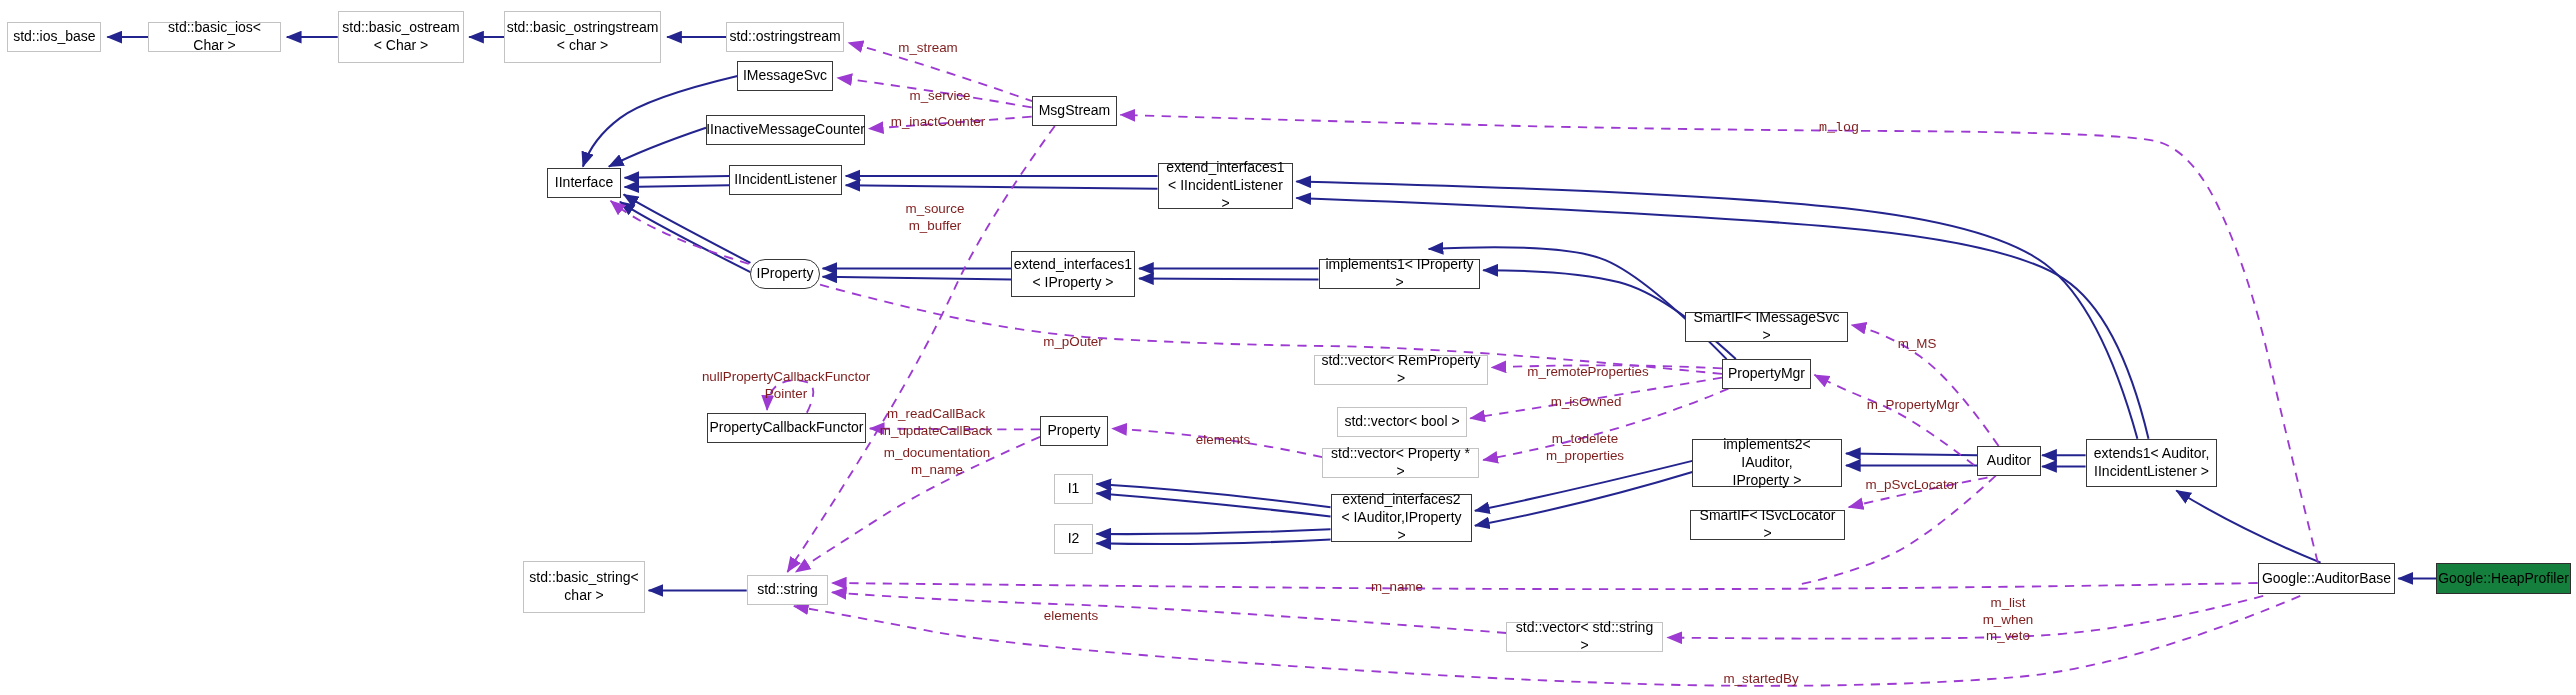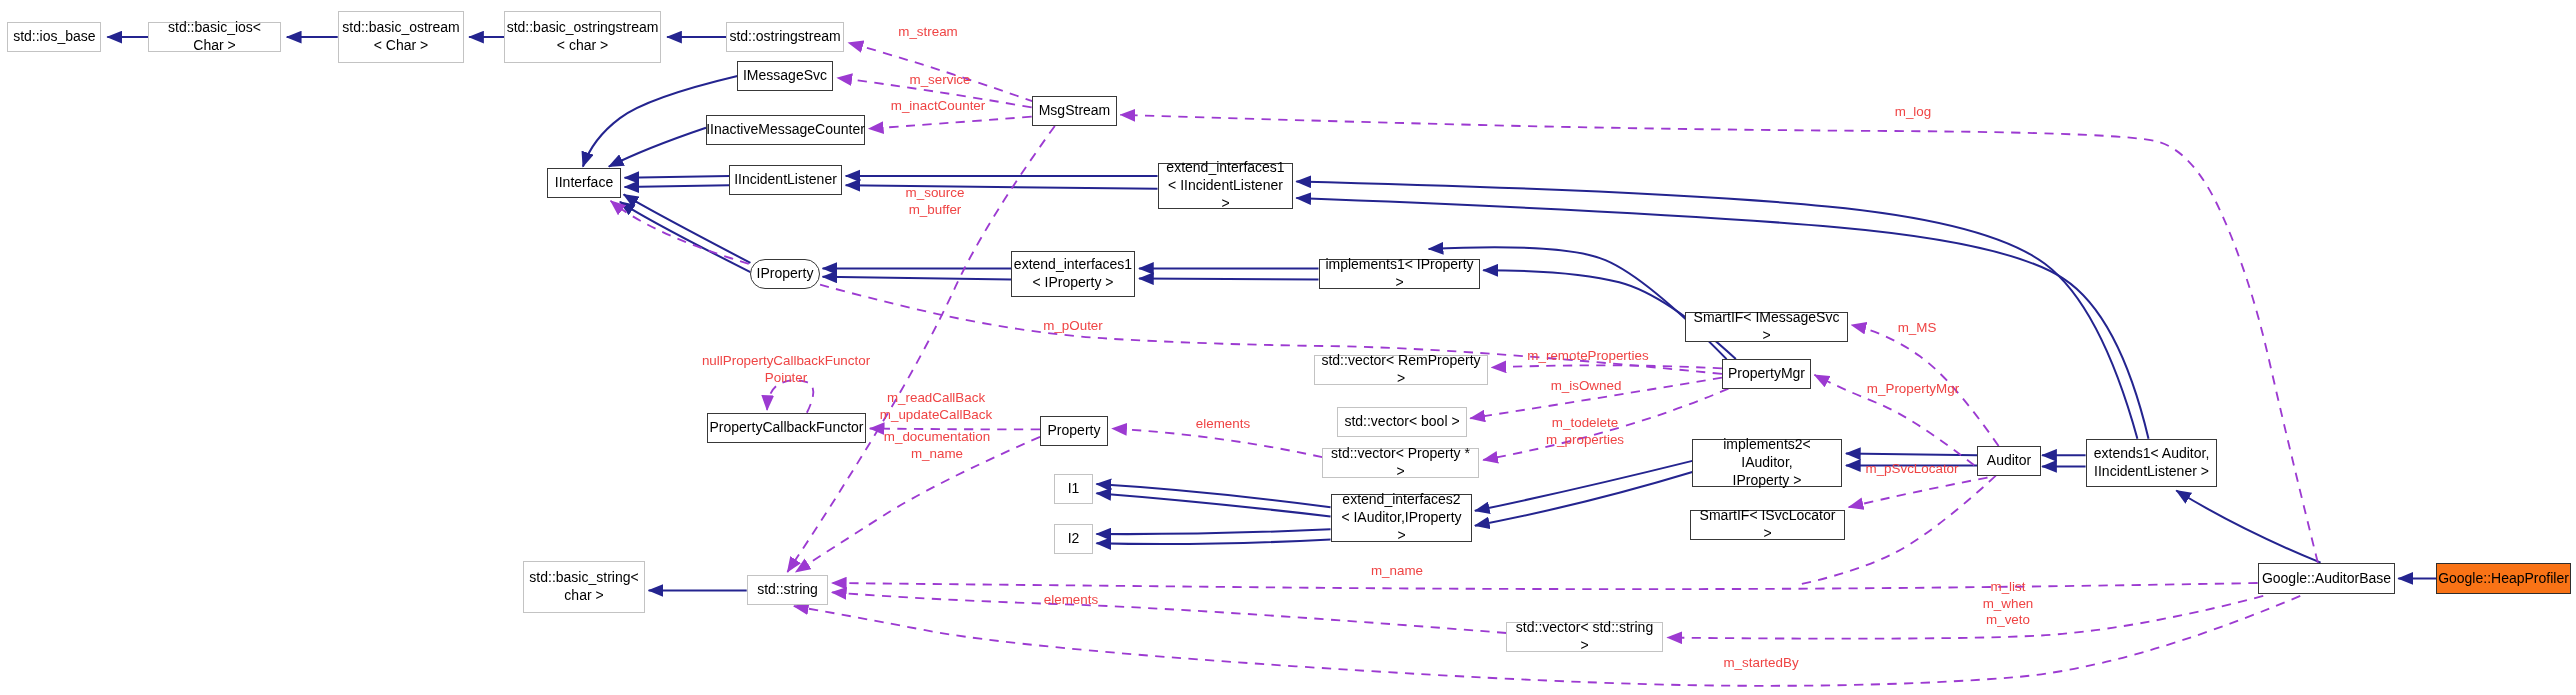--- a/index.html
+++ b/index.html
@@ -4,23 +4,23 @@
 <style>
   html,body{margin:0;padding:0;background:#ffffff;}
   #diagram{position:relative;width:2576px;height:696px;background:#ffffff;overflow:hidden;
            font-family:"Liberation Sans",sans-serif;}
   #edge-layer{position:absolute;left:0;top:0;}
   .node{position:absolute;display:flex;align-items:center;justify-content:center;
         text-align:center;white-space:pre-line;background:#ffffff;color:#000;
         font-size:14px;line-height:1.28;box-sizing:border-box;padding:0.9px 3.7px;}
   .node.class{border:1.9px solid #383838;}
   .node.std{border:1.9px solid #c3c3c3;}
-  .node.current{border:1.9px solid #2e2e2e;background:#f97316;font-weight:normal;}
+  .node.current{border:1.9px solid #2e2e2e;background:#15803d;font-weight:normal;}
   .edge-label{position:absolute;transform:translateX(-50%);text-align:center;
-        white-space:pre-line;color:#ef4444;font-size:13.4px;line-height:1.24;}
+        white-space:pre-line;color:#7f1d1d;font-size:13.4px;line-height:1.24;margin-top:16px;}
   path.inherit{fill:none;stroke:#24248f;stroke-width:2.2px;}
   path.usage{fill:none;stroke:#9c3ad1;stroke-width:2px;stroke-dasharray:10,8;}
 </style>
 </head>
 <body>
 
 <div id="diagram">
   <svg id="edge-layer" width="2576" height="696" viewBox="0 0 2784 752">
     <defs>
       <marker id="arr-inherit" viewBox="0 0 16 13" refX="15" refY="6.5" markerWidth="17" markerHeight="14" markerUnits="userSpaceOnUse" orient="auto">
@@ -129,21 +129,21 @@
       <div class="node std" style="left: 1506px; top: 622px; width: 157px; height: 30px;">std::vector&lt; std::string &gt;</div>
       <div class="node class" style="left: 2258px; top: 563px; width: 137px; height: 31px;">Google::AuditorBase</div>
       <div class="node current" style="left: 2436px; top: 563px; width: 135px; height: 31px;">Google::HeapProfiler</div>
     </div>
   <div id="labels">
       <div class="edge-label" style="left: 928px; top: 24px;">m_stream</div>
       <div class="edge-label" style="left: 940px; top: 72px;">m_service</div>
       <div class="edge-label" style="left: 938px; top: 98px;">m_inactCounter</div>
       <div class="edge-label" style="left: 935px; top: 185px;">m_source
 m_buffer</div>
-      <div class="edge-label" style="left: 1913px; top: 104px;">m_log</div>
+      <div class="edge-label" style="left: 1839px; top: 104px; font-family: Liberation Mono, monospace;">m_log</div>
       <div class="edge-label" style="left: 1073px; top: 318px;">m_pOuter</div>
       <div class="edge-label" style="left: 1917px; top: 320px;">m_MS</div>
       <div class="edge-label" style="left: 1588px; top: 348px;">m_remoteProperties</div>
       <div class="edge-label" style="left: 1586px; top: 378px;">m_isOwned</div>
       <div class="edge-label" style="left: 1913px; top: 381px;">m_PropertyMgr</div>
       <div class="edge-label" style="left: 1585px; top: 415px;">m_todelete
 m_properties</div>
       <div class="edge-label" style="left: 786px; top: 353px;">nullPropertyCallbackFunctor
 Pointer</div>
       <div class="edge-label" style="left: 936px; top: 390px;">m_readCallBack

